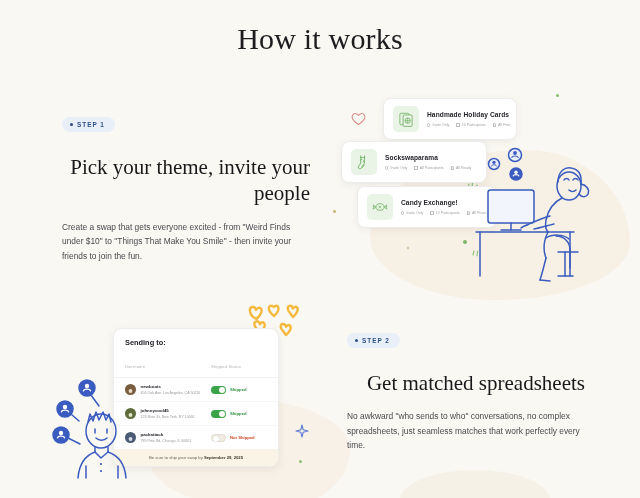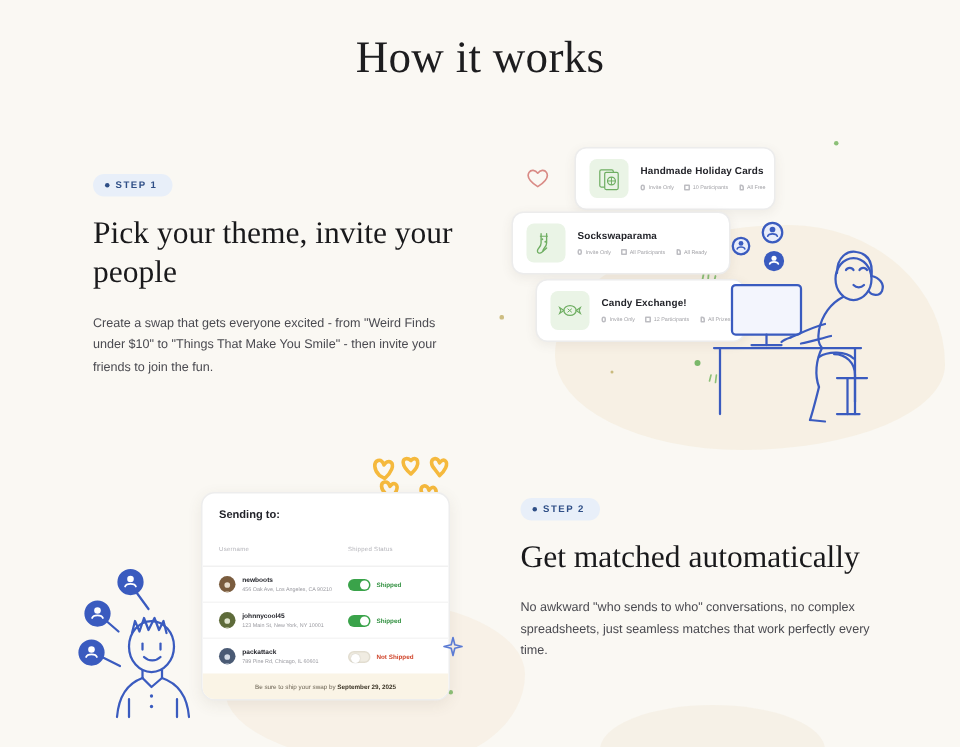--- a/index.html
+++ b/index.html
@@ -55,21 +55,22 @@
     display: inline-flex; align-items: center; gap: 4px;
     background: #e8eff9; color: #2f4f87;
     border-radius: 20px; padding: 4px 10px 4px 8px;
     font-size: 6.4px; font-weight: 700; letter-spacing: 1px;
   }
   .badge .bdot { width: 3px; height: 3px; border-radius: 50%; background: #2f4f87; }
   .step-title {
     font-family: "Liberation Serif", serif;
     font-weight: 400; color: #19191b;
     font-size: 21px; line-height: 1.26;
-    margin-top: 11px;
+    margin-top: 22px;
+    text-align: right;
   }
   .step-body {
     font-size: 8.4px; line-height: 1.72; color: #4a4a50;
     margin-top: 13px;
   }
 
   .block1 { position: absolute; left: 62px; top: 112px; width: 248px; }
   .block2 { position: absolute; left: 347px; top: 328px; width: 238px; }
 
   
@@ -103,21 +104,21 @@
     display: flex; align-items: center; gap: 2px;
     font-size: 3.6px; color: #a3a3a8; white-space: nowrap;
   }
   .mi { width: 3.4px; height: 3.4px; border: .5px solid #bdbdc2; display: inline-block; }
   .mi.circ { border-radius: 50%; }
   .mi.sq { border-radius: .6px; }
   .mi.tag { border-radius: .6px 2px .6px .6px; }
 
   
   .send-card {
-    position: absolute; left: 134px; top: 328px;
+    position: absolute; left: 113px; top: 328px;
     width: 166px;
     background: #fff;
     border: 1px solid #ededed;
     border-radius: 9px;
     box-shadow: 0 3px 10px rgba(90,80,60,.09);
     overflow: hidden;
   }
   .sc-head {
     font-size: 7.4px; font-weight: 700; color: #22232a;
     padding: 9px 11px 7px;
@@ -487,17 +488,17 @@
     <svg width="14" height="14" viewBox="0 0 14 14">
       <path d="M7 1 L8.2 5.8 L13 7 L8.2 8.2 L7 13 L5.8 8.2 L1 7 L5.8 5.8 Z" fill="none" stroke="#5b7bd4" stroke-width="1.1" stroke-linejoin="round"></path>
     </svg>
   </div>
 
   <div class="block2">
     <div class="badge">
       <span class="bdot"></span>
       <span>STEP 2</span>
     </div>
-    <div class="step-title">Get matched automatically</div>
+    <div class="step-title">Get matched spreadsheets</div>
     <div class="step-body">No awkward "who sends to who" conversations, no complex spreadsheets, just seamless matches that work perfectly every time.</div>
   </div>
 
 </div>
 
 </body></html>

